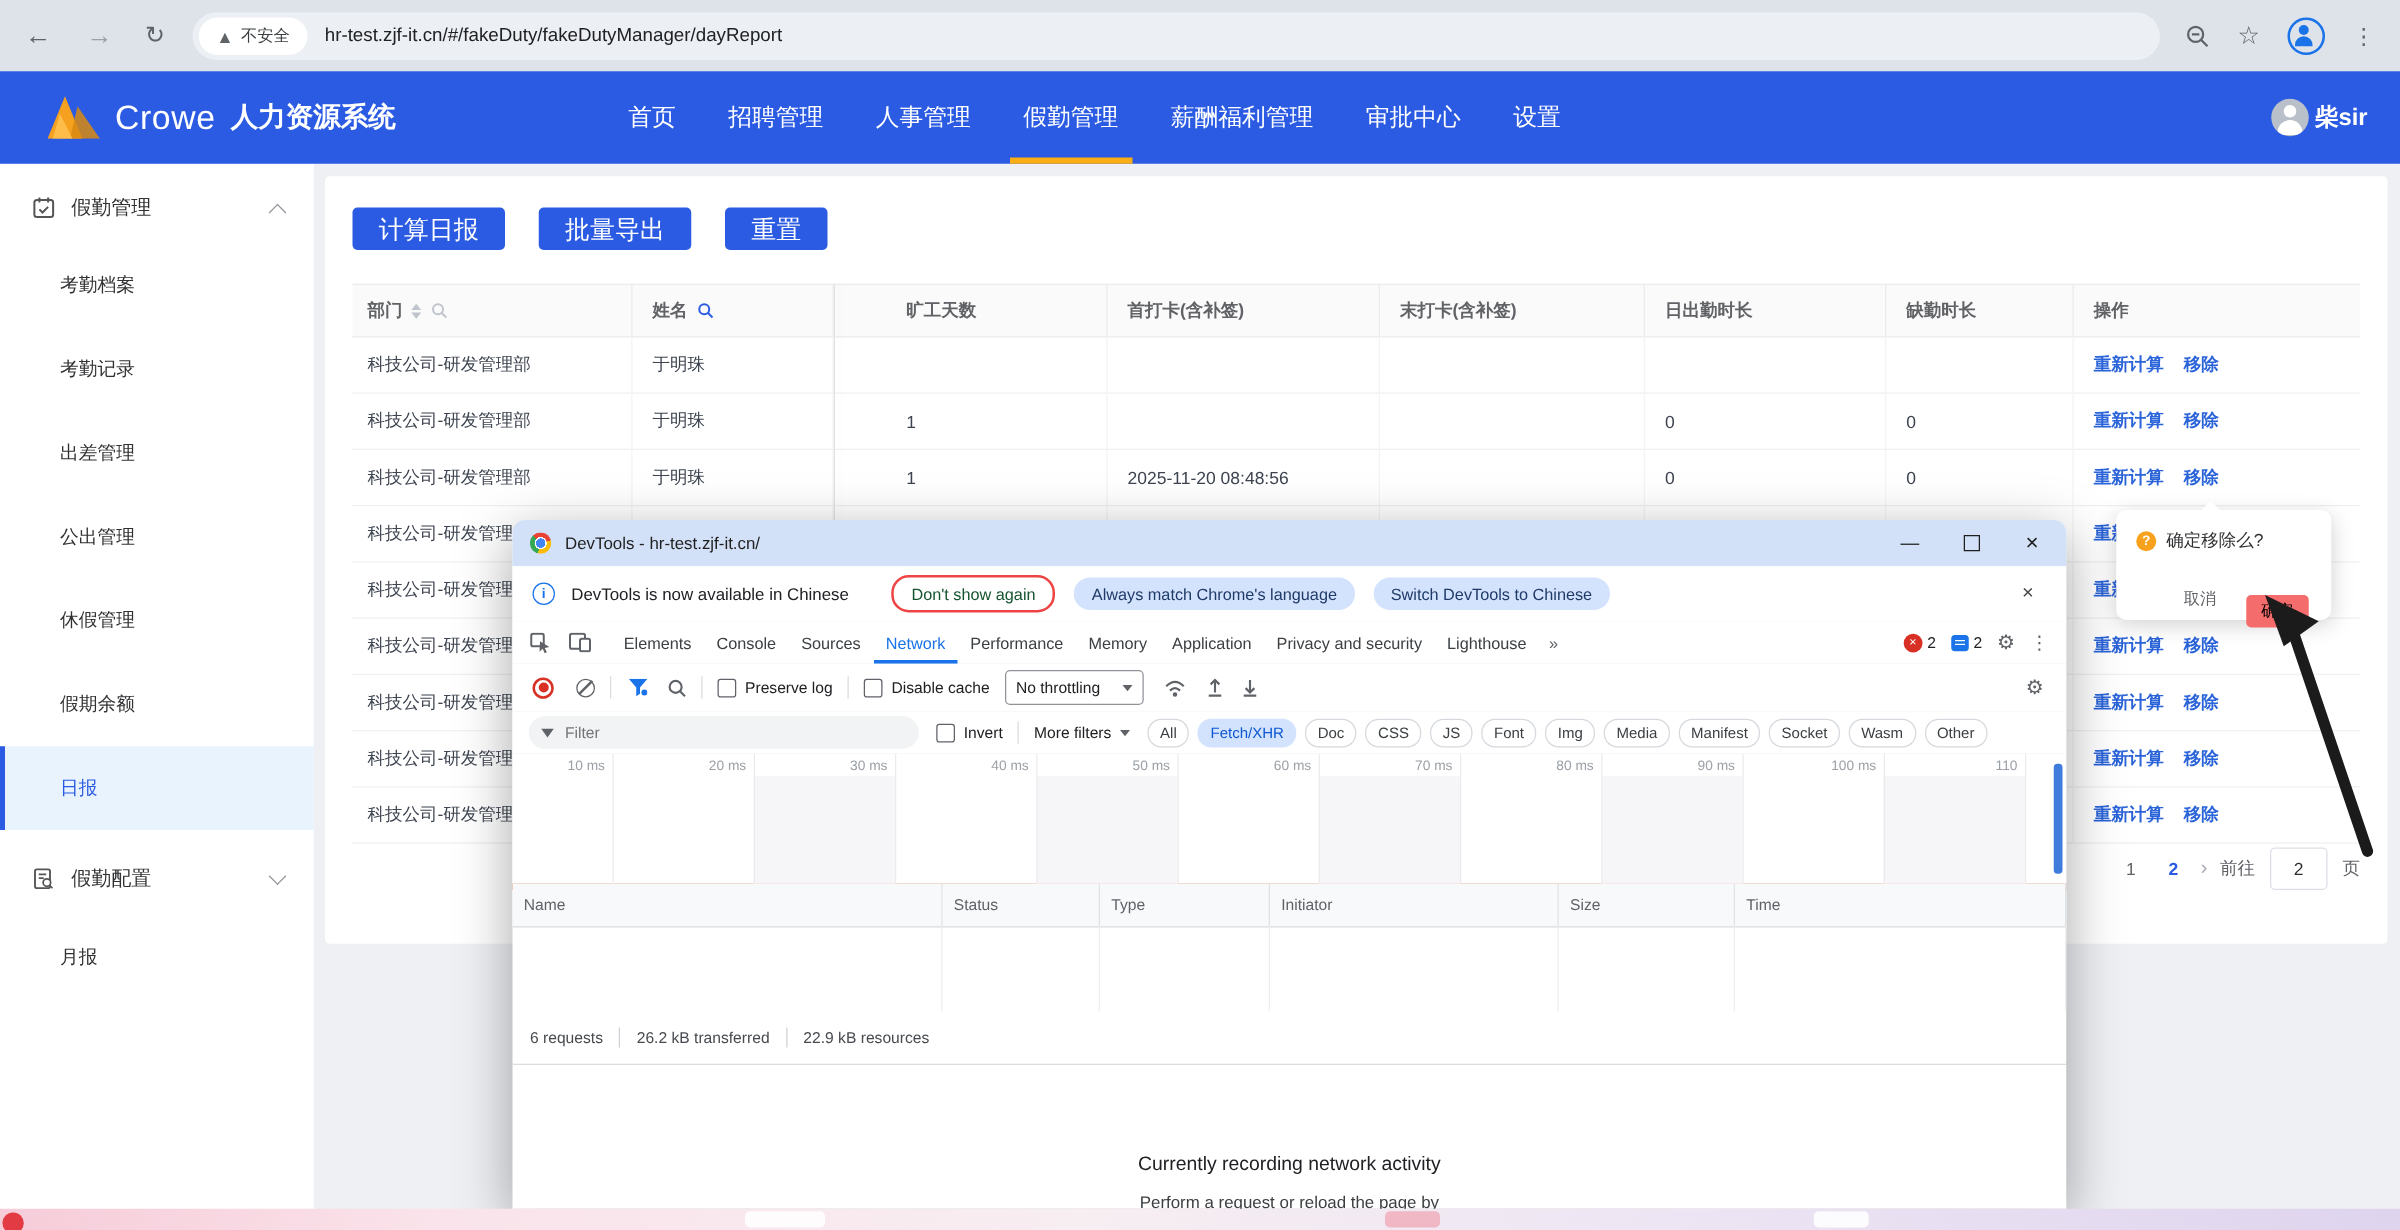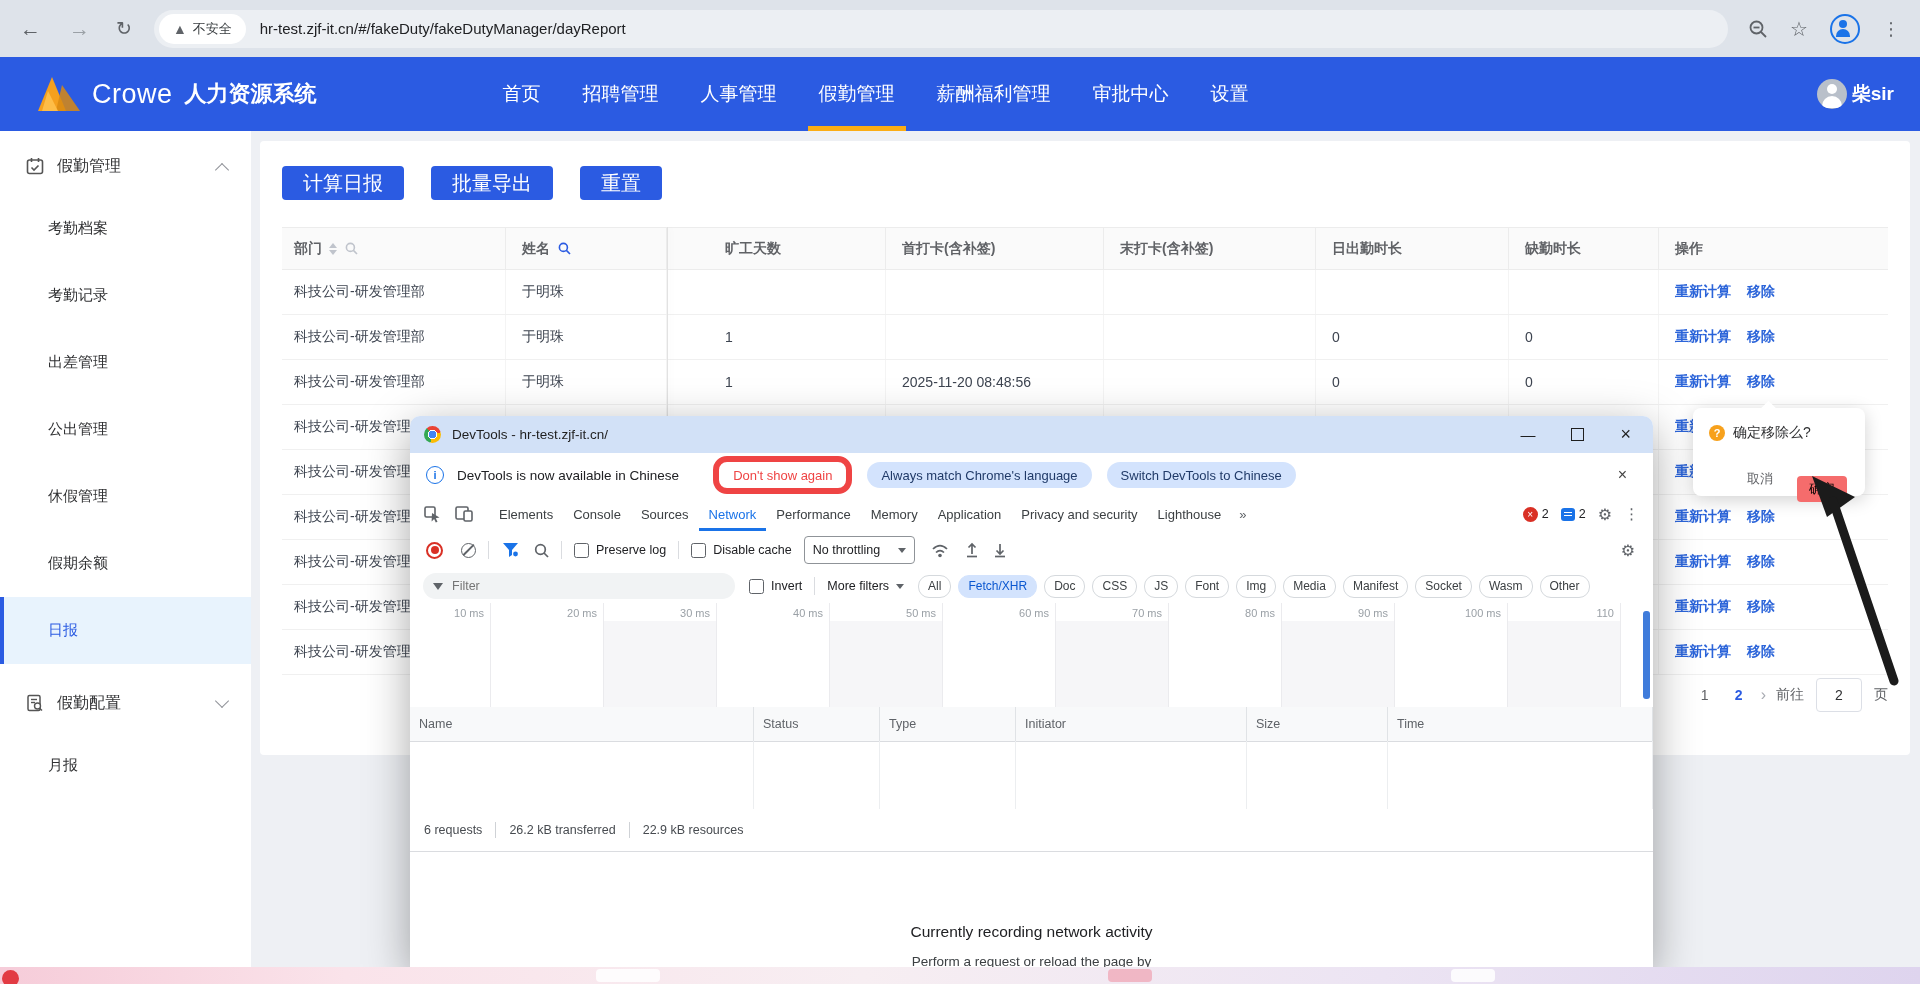--- a/index.html
+++ b/index.html
@@ -86,21 +86,21 @@
     background:radial-gradient(circle at 50% 50%, #4285f4 0 31%, #fff 32% 40%, transparent 41%),
       conic-gradient(from -45deg,#ea4335 0 120deg,#fbbc05 0 240deg,#34a853 0 360deg);}
   .dt-controls{margin-left:auto;display:flex;align-items:center;gap:36px;margin-right:22px;color:#1f1f1f;}
   .dt-min{font-size:15px;} .dt-max{width:11px;height:11px;border:1.5px solid #1f1f1f;display:inline-block;}
   .dt-close{font-size:18px;}
   .dt-banner{position:absolute;left:0;top:37px;right:0;height:44px;background:#fff;border-bottom:1px solid #e4e6ea;
     display:flex;align-items:center;font-size:13.5px;}
   .info-ico{width:16px;height:16px;border-radius:50%;border:1.5px solid #1a73e8;color:#1a73e8;font-size:11px;font-weight:bold;
     display:inline-flex;align-items:center;justify-content:center;margin:0 13px 0 16px;font-style:normal;}
   .pill{height:26px;border-radius:14px;display:inline-flex;align-items:center;padding:0 14px;font-size:13px;cursor:pointer;white-space:nowrap;}
-  .pill.outline{border:6px solid #ef4444;color:#ef4444;margin-left:34px;}
+  .pill.outline{border:2px solid #ef4444;color:#14532d;margin-left:34px;}
   .pill.fill{background:#d3e3fd;color:#203a68;margin-left:15px;}
   .dt-banner .close{margin-left:auto;margin-right:26px;font-size:16px;color:#444;cursor:pointer;}
   .dt-tabbar{position:absolute;left:0;top:81px;right:0;height:34px;background:#fff;border-bottom:1px solid #dadce0;
     display:flex;align-items:center;}
   .dt-tabicons{display:flex;gap:14px;margin-left:14px;margin-right:16px;align-items:center;}
   .dt-tabs{display:flex;height:34px;}
   .dt-tab{padding:0 10px;display:flex;align-items:center;font-size:13px;color:#3c4043;cursor:pointer;white-space:nowrap;}
   .dt-tab.active{color:#1a73e8;box-shadow:inset 0 -3px 0 #1a73e8;}
   .dt-more{font-size:13px;color:#5f6368;padding:0 8px;cursor:pointer;}
   .dt-tab-right{margin-left:auto;display:flex;align-items:center;gap:12px;margin-right:14px;}

